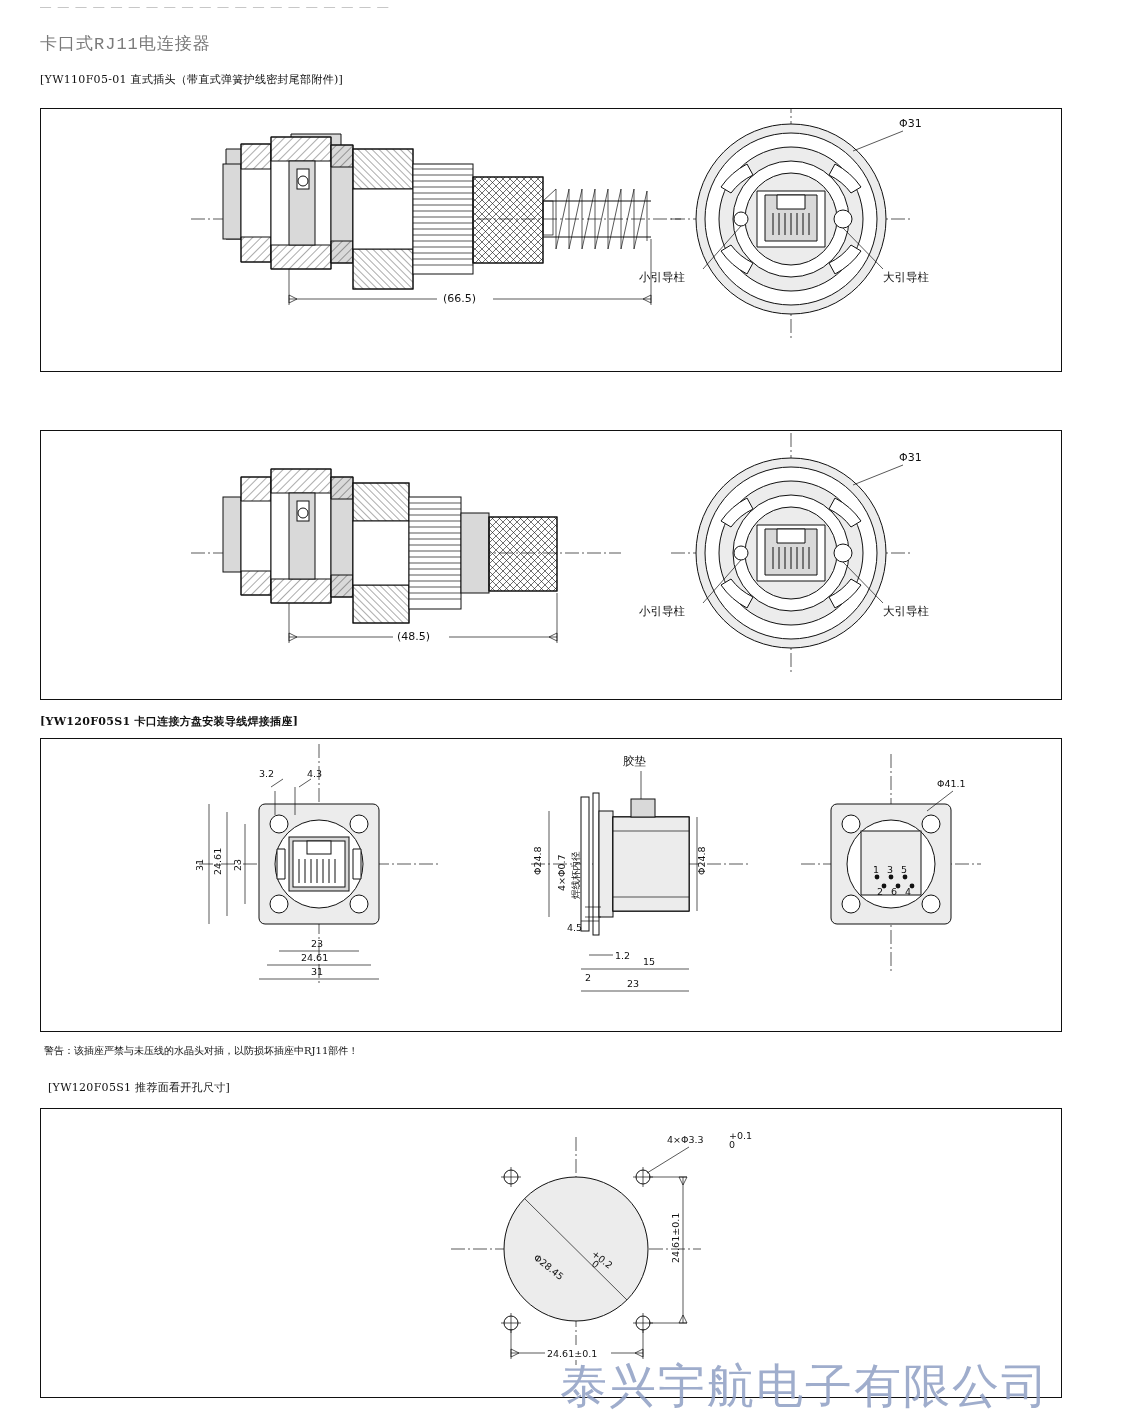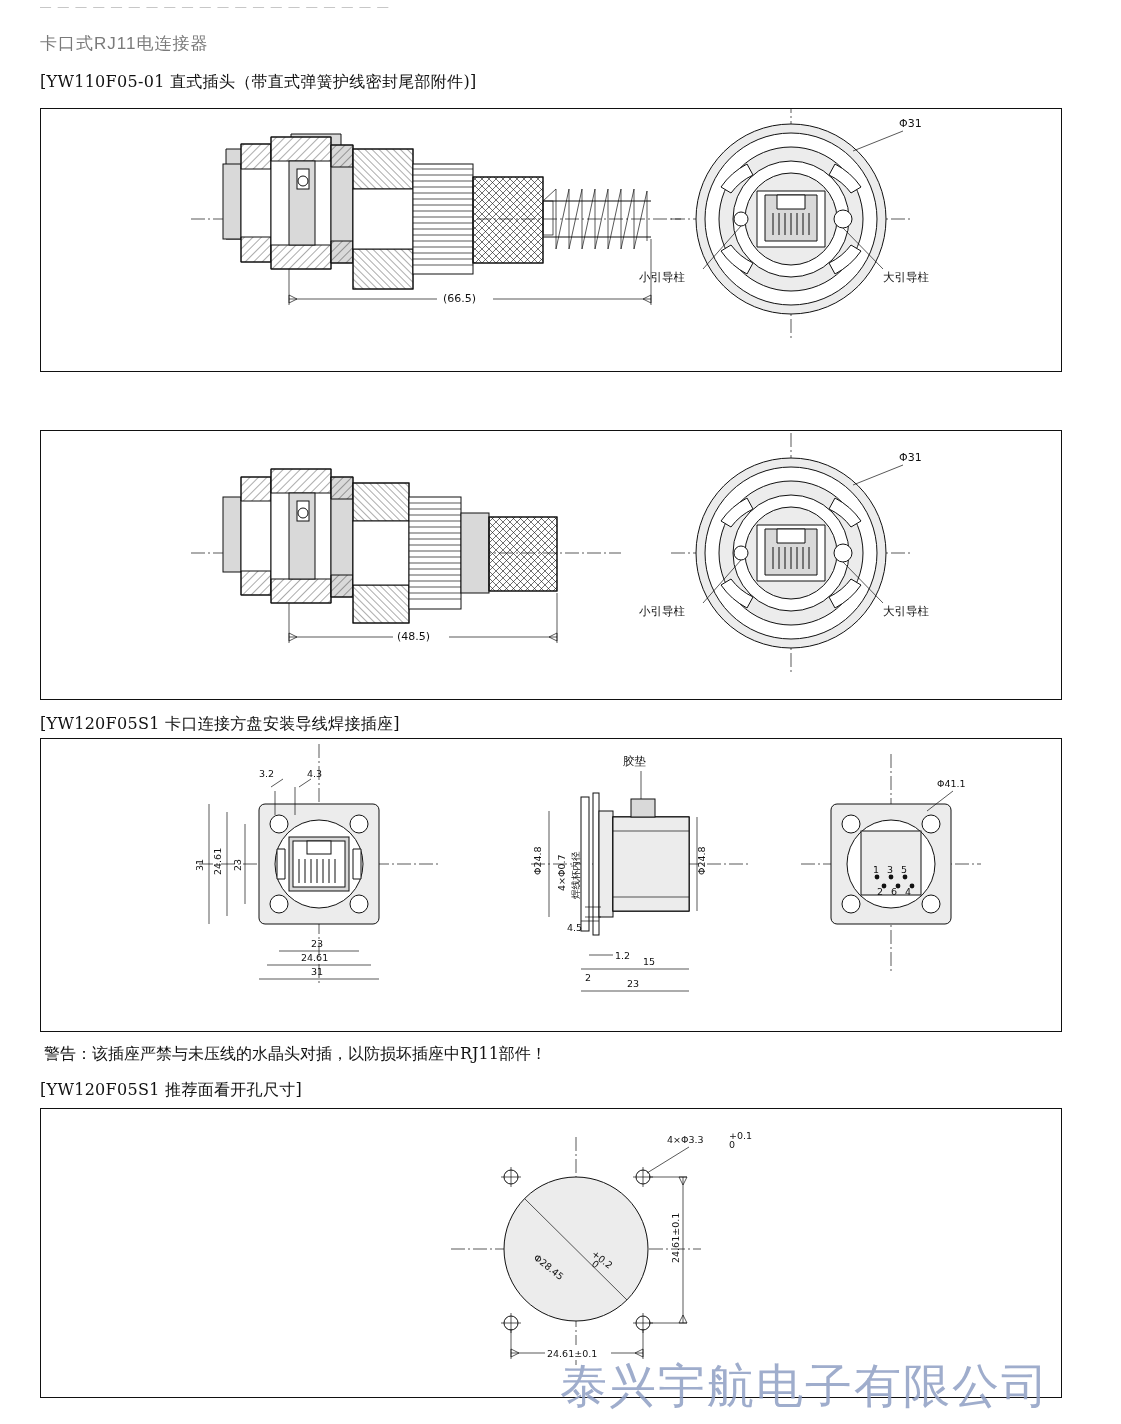--- a/index.html
+++ b/index.html
@@ -1,25 +1,25 @@
 <!DOCTYPE html>
 <html><head>
 <meta charset="utf-8">
 <style>
   html,body{margin:0;padding:0;background:#fff;}
   body{width:1121px;height:1424px;position:relative;font-family:"Liberation Serif",serif;color:#1a1a1a;overflow:hidden;}
   .page{position:absolute;inset:0;}
 
   .topline{position:absolute;left:40px;top:0px;width:1042px;height:14px;overflow:hidden;color:#9a9a9a;font-size:11px;letter-spacing:2px;}
-  .catalog-title{position:absolute;left:40px;top:32px;font-family:Liberation Sans, sans-serif;font-size:17px;color:#7a7a7a;letter-spacing:1px;}
-
-  .sec-title{position:absolute;font-family:"DejaVu Serif",serif;font-size:16px;color:#111;letter-spacing:.3px;white-space:nowrap;}
+  .catalog-title{position:absolute;left:40px;top:32px;font-family:Liberation Mono, monospace;font-size:17px;color:#7a7a7a;letter-spacing:1px;}
+
+  .sec-title{position:absolute;font-family:"DejaVu Serif",serif;font-size:11px;color:#111;letter-spacing:.3px;white-space:nowrap;}
   .panel{position:absolute;border:1px solid #111;background:#fff;}
 
-  .warn{position:absolute;font-family:"DejaVu Serif",serif;font-size:16px;color:#111;white-space:nowrap;}
+  .warn{position:absolute;font-family:"DejaVu Serif",serif;font-size:10px;color:#111;white-space:nowrap;}
 
   .wm{position:absolute;left:380px;top:600px;font-family:"DejaVu Sans",sans-serif;font-size:120px;font-weight:bold;color:#c9d8ef;opacity:.75;letter-spacing:6px;pointer-events:none;}
   .wm2{position:absolute;left:560px;top:1355px;font-family:"DejaVu Sans",sans-serif;font-size:47px;color:#8f9fc4;opacity:.85;letter-spacing:2px;pointer-events:none;}
 
   svg{display:block;}
   .ln{stroke:#111;stroke-width:1;fill:none;}
   .lnthin{stroke:#111;stroke-width:.7;fill:none;}
   .ctr{stroke:#111;stroke-width:.7;fill:none;stroke-dasharray:14 3 2 3;}
   .fillgrey{fill:#d9d9d9;stroke:#111;stroke-width:1;}
   .filllight{fill:#ececec;stroke:#111;stroke-width:1;}
@@ -239,21 +239,21 @@
         <text class="dim" x="108" y="20">Φ31</text>
         <line class="lnthin" x1="-50" y1="119" x2="-88" y2="162"></line>
         <text class="lbl" x="-152" y="174">小引导柱</text>
         <line class="lnthin" x1="52" y1="121" x2="92" y2="162"></line>
         <text class="lbl" x="92" y="174">大引导柱</text>
       </g>
     </svg>
   </div>
 
 
-  <div class="sec-title" style="left:40px;top:714px;">[YW120F05S1  卡口连接方盘安装导线焊接插座]</div>
+  <div class="sec-title" style="left:40px;top:714px;font-weight:bold;">[YW120F05S1  卡口连接方盘安装导线焊接插座]</div>
   <div class="panel" style="left:40px;top:738px;width:1020px;height:292px;">
     <svg width="1018" height="290" viewBox="0 0 1018 290">
 
       <g transform="translate(208,40)">
         <line class="ctr" x1="-50" y1="85" x2="190" y2="85"></line>
         <line class="ctr" x1="70" y1="-35" x2="70" y2="205"></line>
         <rect class="filllight" x="10" y="25" width="120" height="120" rx="6"></rect>
         <circle class="fillwhite" cx="30" cy="45" r="9"></circle>
         <circle class="fillwhite" cx="110" cy="45" r="9"></circle>
         <circle class="fillwhite" cx="30" cy="125" r="9"></circle>
@@ -360,21 +360,21 @@
         <text class="dimsm" x="44" y="116">4</text>
 
         <line class="lnthin" x1="66" y1="32" x2="92" y2="12"></line>
         <text class="dimsm" x="76" y="8">Φ41.1</text>
       </g>
     </svg>
   </div>
 
   <div class="warn" style="left:44px;top:1044px;">警告：该插座严禁与未压线的水晶头对插，以防损坏插座中RJ11部件！</div>
 
-  <div class="sec-title" style="left:40px;top:1080px;">[YW120F05S1  推荐面看开孔尺寸]</div>
+  <div class="sec-title" style="left:48px;top:1080px;">[YW120F05S1  推荐面看开孔尺寸]</div>
   <div class="panel" style="left:40px;top:1108px;width:1020px;height:288px;">
     <svg width="1018" height="286" viewBox="0 0 1018 286">
       <g transform="translate(430,28)">
         <line class="ctr" x1="-20" y1="112" x2="230" y2="112"></line>
         <line class="ctr" x1="105" y1="0" x2="105" y2="228"></line>
 
         <circle class="fillwhite" cx="40" cy="40" r="7"></circle>
         <circle class="fillwhite" cx="172" cy="40" r="7"></circle>
         <circle class="fillwhite" cx="40" cy="186" r="7"></circle>
         <circle class="fillwhite" cx="172" cy="186" r="7"></circle>

